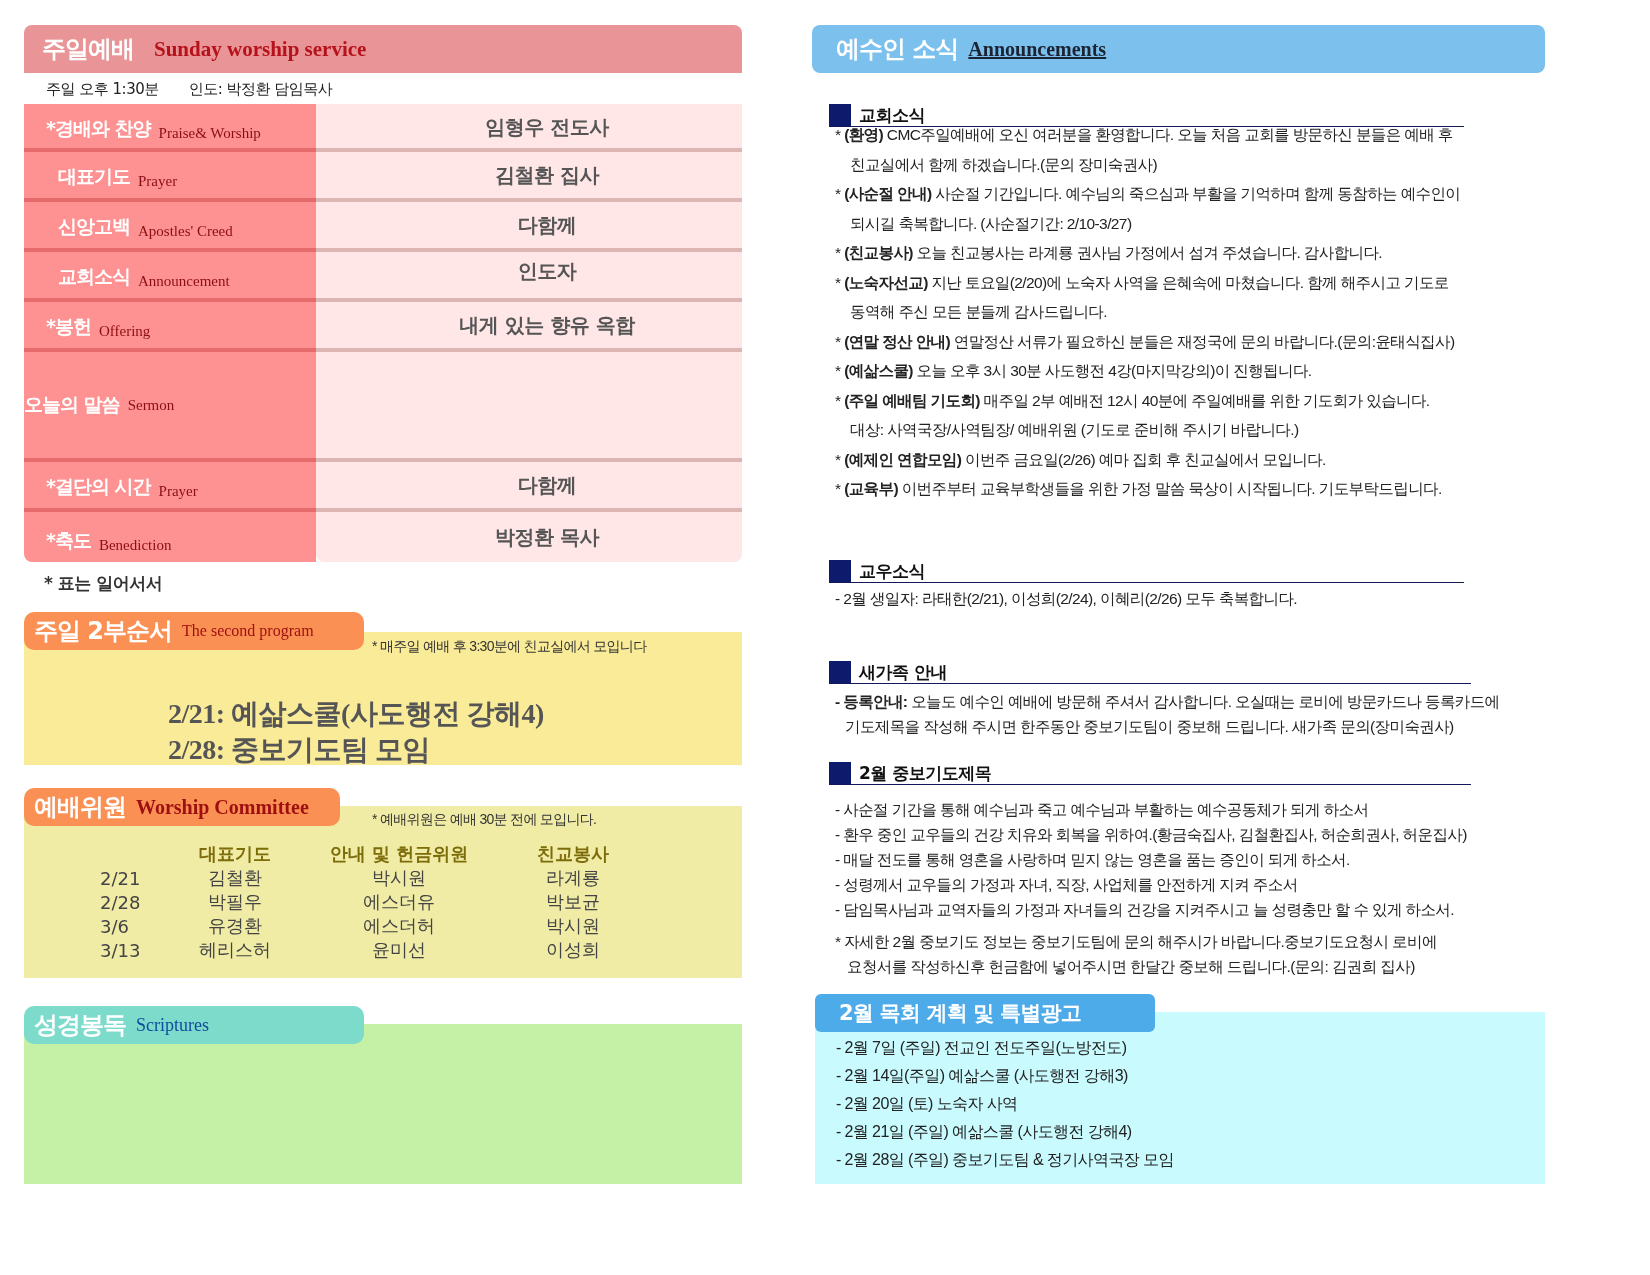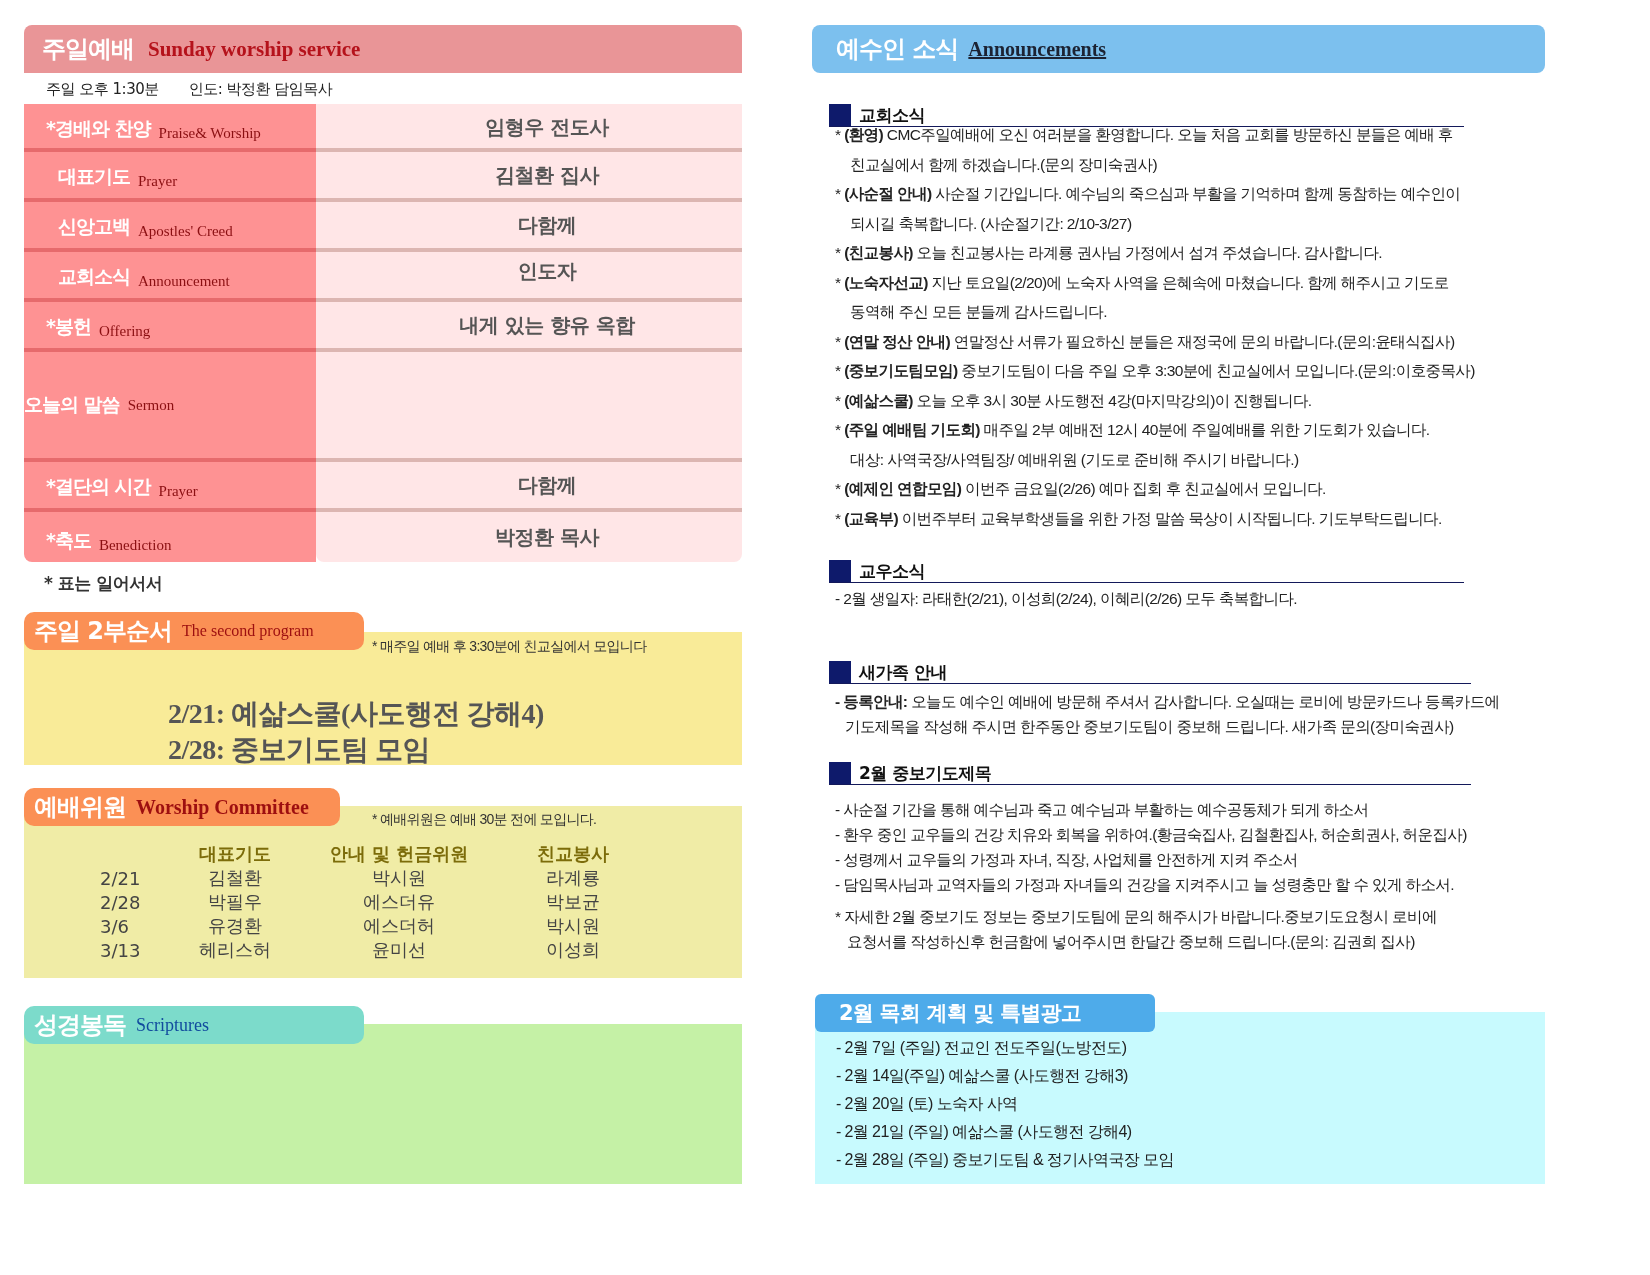--- a/index.html
+++ b/index.html
@@ -6,21 +6,21 @@
   html, body { width: 1650px; height: 1275px; background: #ffffff; overflow: hidden; }
   body { position: relative; font-family: "DejaVu Sans", "Liberation Sans", sans-serif; color: #333; }
 
   .serif { font-family: "Liberation Serif", "DejaVu Serif", serif; }
   .narrow { font-family: "Liberation Sans", "DejaVu Sans", sans-serif; }
 
   
   .worship-header {
     position: absolute; left: 24px; top: 25px; width: 718px; height: 48px;
     background: #e99597; border-radius: 8px 8px 0 0;
-    display: flex; align-items: center; padding-left: 18px;
+    display: flex; align-items: center; padding-left: 18px; gap: 6px;
   }
   .worship-header .ko { color: #fff; font-size: 24px; font-weight: bold; letter-spacing: -1px; }
   .worship-header .en { color: #b5121b; font-size: 21px; font-weight: bold; margin-left: 14px; }
 
   .worship-meta {
     position: absolute; left: 46px; top: 80px; font-size: 15px; color: #222;
     display: flex; gap: 30px; letter-spacing: -0.5px;
   }
 
   .order-table {
@@ -298,21 +298,20 @@
 <div class="section-title" style="top:103px;width:635px">
   <span class="sq"></span>
   <span class="t">교회소식</span>
 </div>
 <div class="ann-list narrow" style="top:120px">
   <div class="ann-item">* <b>(환영)</b><span> CMC주일예배에 오신 여러분을 환영합니다. 오늘 처음 교회를 방문하신 분들은 예배 후</span><span class="cont">친교실에서 함께 하겠습니다.(문의 장미숙권사)</span></div>
   <div class="ann-item">* <b>(사순절 안내)</b><span> 사순절 기간입니다. 예수님의 죽으심과 부활을 기억하며 함께 동참하는 예수인이</span><span class="cont">되시길 축복합니다. (사순절기간: 2/10-3/27)</span></div>
   <div class="ann-item">* <b>(친교봉사)</b><span> 오늘 친교봉사는 라계룡 권사님 가정에서 섬겨 주셨습니다. 감사합니다.</span></div>
   <div class="ann-item">* <b>(노숙자선교)</b><span> 지난 토요일(2/20)에 노숙자 사역을 은혜속에 마쳤습니다. 함께 해주시고 기도로</span><span class="cont">동역해 주신 모든 분들께 감사드립니다.</span></div>
   <div class="ann-item">* <b>(연말 정산 안내)</b><span> 연말정산 서류가 필요하신 분들은 재정국에 문의 바랍니다.(문의:윤태식집사)</span></div>
-  <div class="ann-item">* <b>(중보기도팀모임)</b><span> 중보기도팀이 다음 주일 오후 3:30분에 친교실에서 모입니다.(문의:이호중목사)</span></div>
   <div class="ann-item">* <b>(예삶스쿨)</b><span> 오늘 오후 3시 30분 사도행전 4강(마지막강의)이 진행됩니다.</span></div>
   <div class="ann-item">* <b>(주일 예배팀 기도회)</b><span> 매주일 2부 예배전 12시 40분에 주일예배를 위한 기도회가 있습니다.</span><span class="cont">대상: 사역국장/사역팀장/ 예배위원 (기도로 준비해 주시기 바랍니다.)</span></div>
   <div class="ann-item">* <b>(예제인 연합모임)</b><span> 이번주 금요일(2/26) 예마 집회 후 친교실에서 모입니다.</span></div>
   <div class="ann-item">* <b>(교육부)</b><span> 이번주부터 교육부학생들을 위한  가정 말씀 묵상이 시작됩니다. 기도부탁드립니다.</span></div>
 </div>
 
 <div class="section-title" style="top:559px;width:635px">
   <span class="sq"></span>
   <span class="t">교우소식</span>
 </div>
@@ -329,20 +328,21 @@
   <div class="ln" style="padding-left:10px">기도제목을 작성해 주시면 한주동안 중보기도팀이 중보해 드립니다. 새가족 문의(장미숙권사)</div>
 </div>
 
 <div class="section-title" style="top:761px;width:642px">
   <span class="sq"></span>
   <span class="t">2월 중보기도제목</span>
 </div>
 <div class="plain-list narrow" style="top:797px">
   <div class="ln">- 사순절 기간을 통해 예수님과 죽고 예수님과 부활하는 예수공동체가 되게 하소서</div>
   <div class="ln">- 환우 중인 교우들의 건강 치유와 회복을 위하여.(황금숙집사, 김철환집사, 허순희권사, 허운집사)</div>
+  <div class="ln">- 매달 전도를 통해 영혼을 사랑하며 믿지 않는 영혼을 품는 증인이 되게 하소서.</div>
   <div class="ln">- 성령께서 교우들의 가정과 자녀, 직장, 사업체를 안전하게 지켜 주소서</div>
   <div class="ln">- 담임목사님과 교역자들의 가정과 자녀들의 건강을 지켜주시고 늘 성령충만 할 수 있게 하소서.</div>
   <div class="ln" style="margin-top:7px">* 자세한 2월 중보기도 정보는 중보기도팀에 문의 해주시가 바랍니다.중보기도요청시 로비에</div>
   <div class="ln" style="padding-left:12px">요청서를 작성하신후 헌금함에 넣어주시면 한달간 중보해 드립니다.(문의: 김권희 집사)</div>
 </div>
 
 <div class="plan-box"></div>
 <div class="plan-tab">
   <span class="ko">2월 목회 계획 및 특별광고</span>
 </div>

